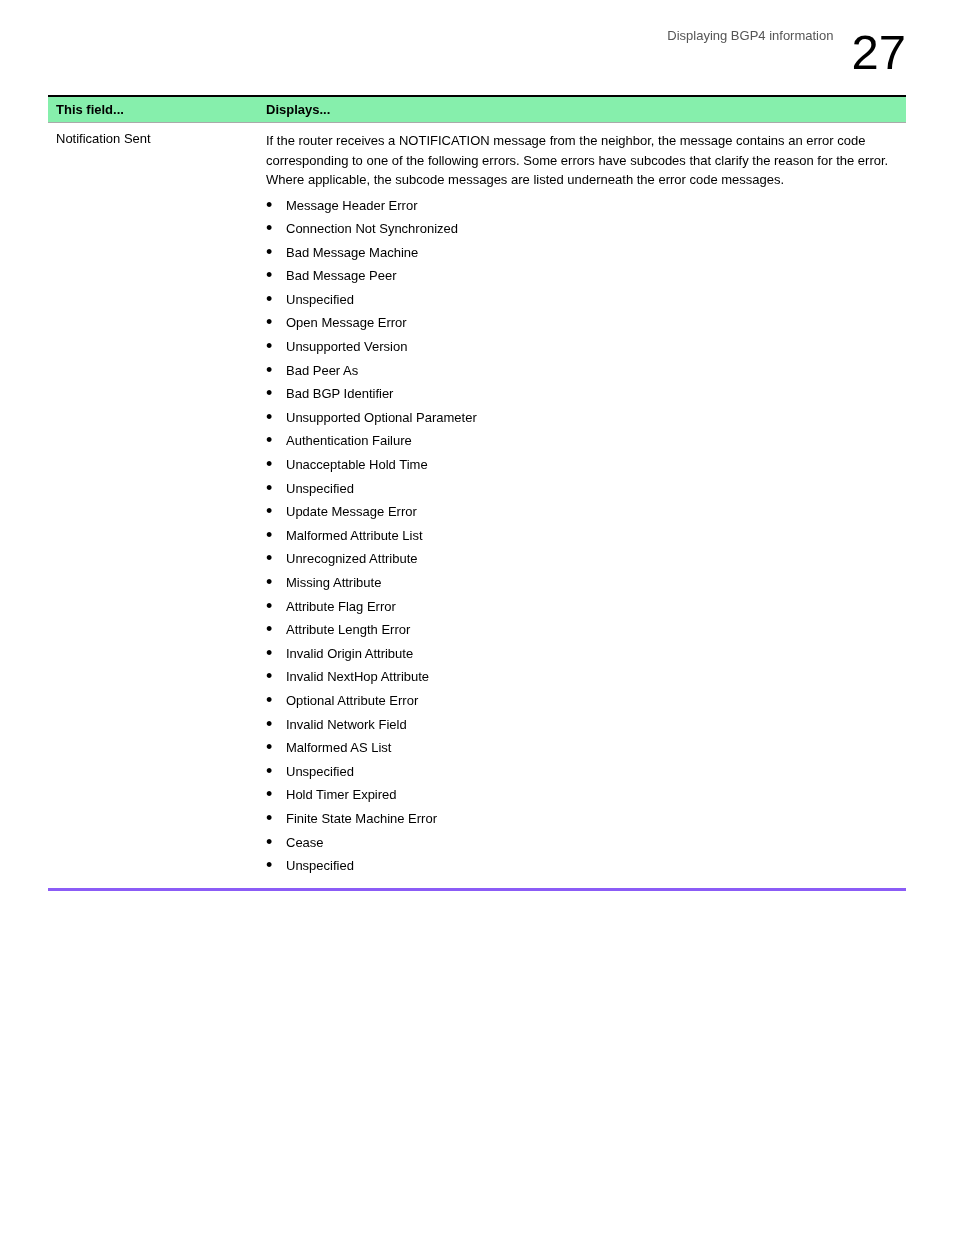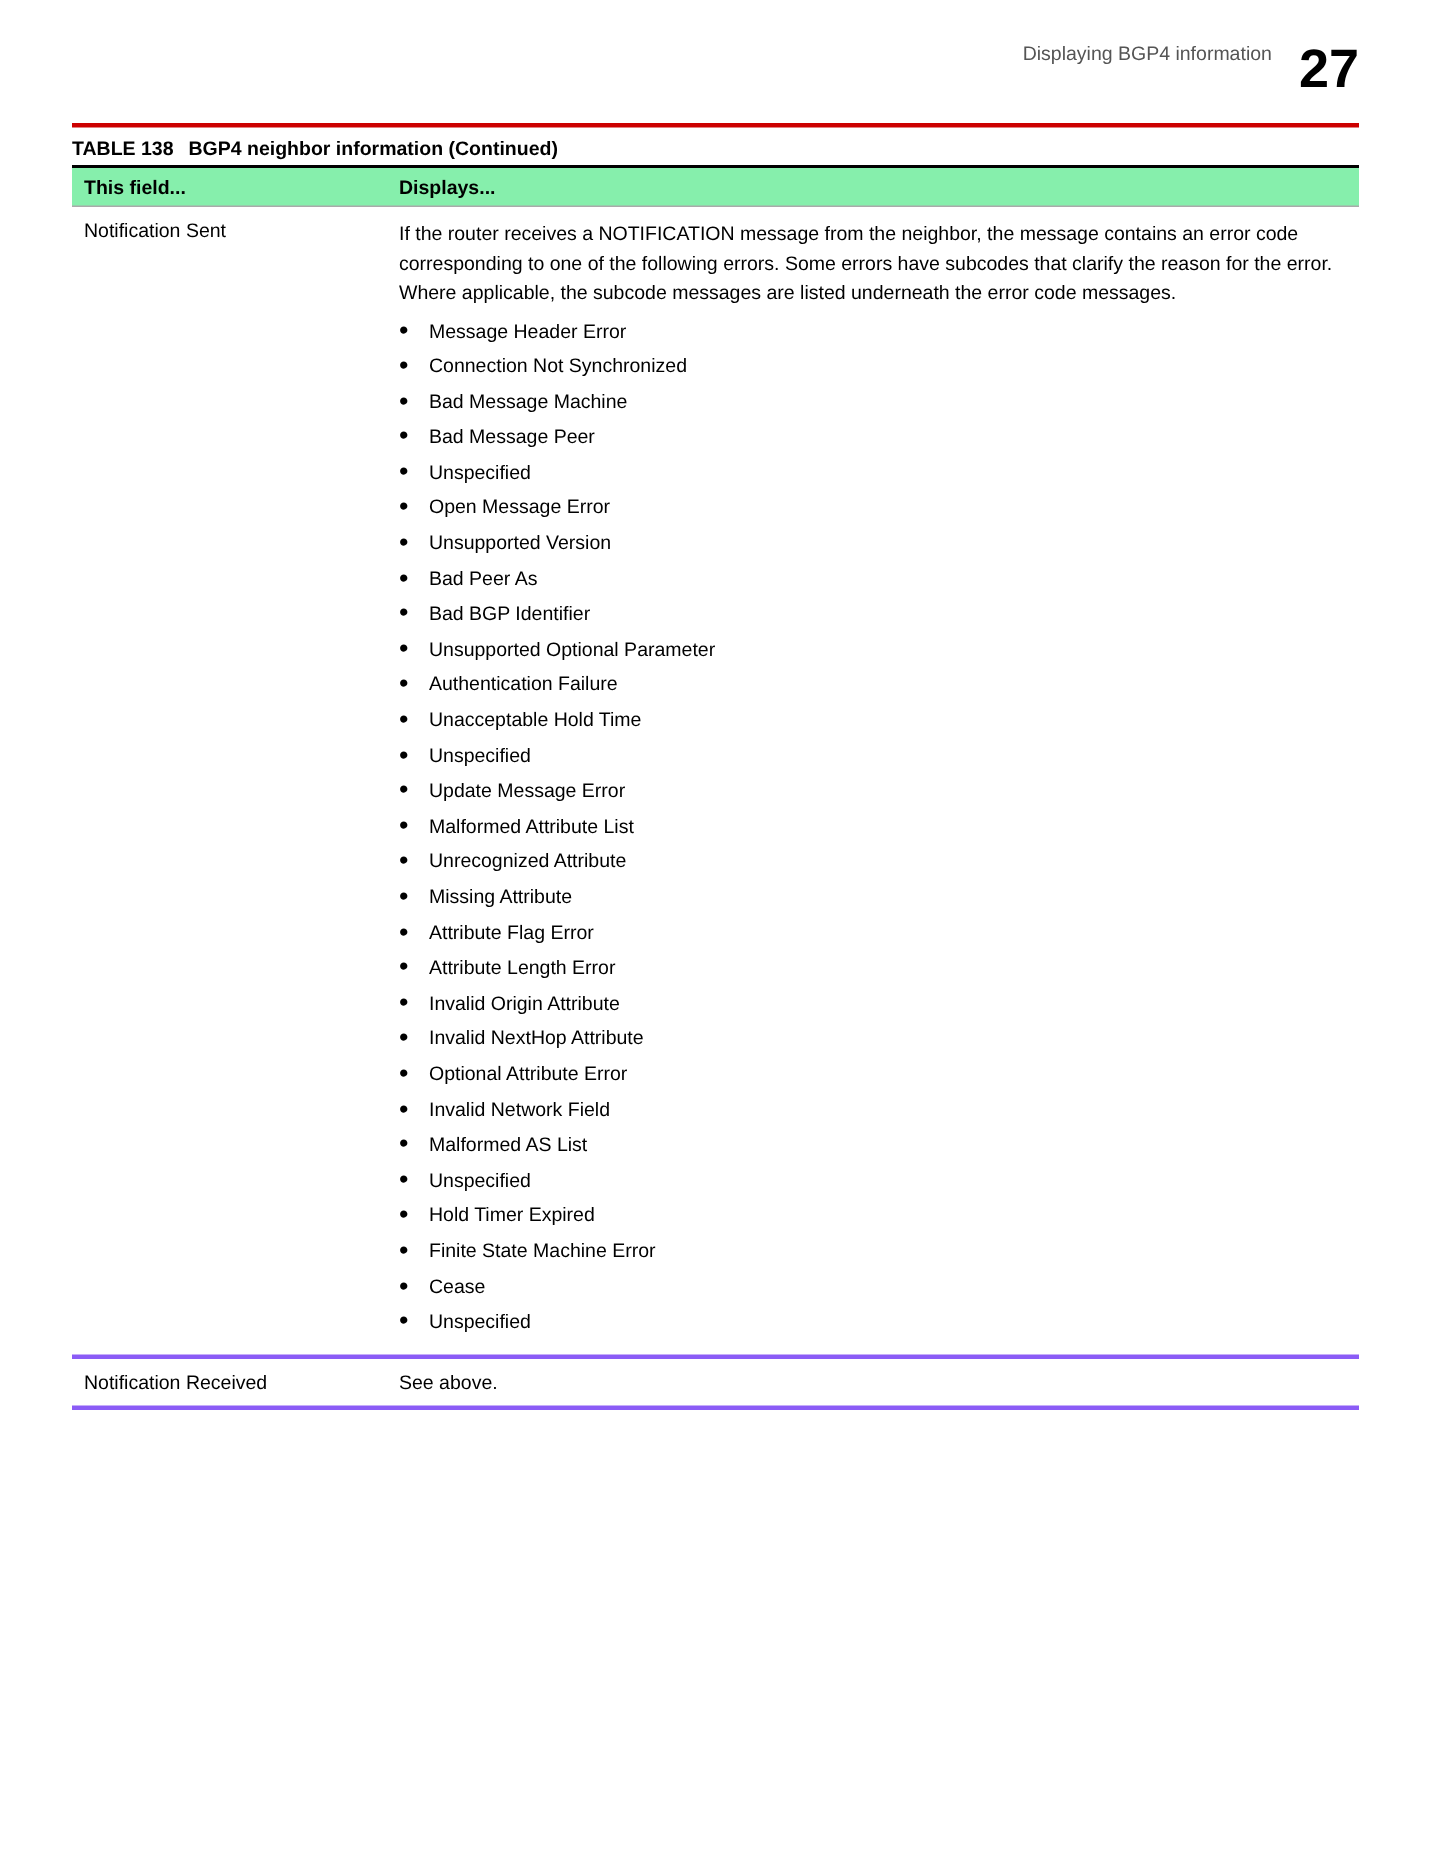--- a/index.html
+++ b/index.html
@@ -21,22 +21,22 @@
       border-bottom: none;
     }
 
     .page-header-text {
       font-size: 13px;
       color: #555;
       margin-right: 18px;
     }
 
     .page-number {
-      font-size: 36px;
-      font-weight: bold;
+      font-size: 49px;
+      font-weight: normal;
       color: #000;
       line-height: 1;
     }
 
     .main-content {
       padding: 0 48px 40px 48px;
     }
 
     .table-title-row {
       display: flex;
@@ -137,24 +137,20 @@
 </head>
 <body>
 
 <div class="page-header">
   <span class="page-header-text">Displaying BGP4 information</span>
   <span class="page-number">27</span>
 </div>
 
 <div class="main-content">
 
-  <div class="table-title-row">
-    <span class="table-label">TABLE 138</span>
-    <span class="table-caption">BGP4 neighbor information  (Continued)</span>
-  </div>
 
   <table class="data-table">
     <thead>
       <tr>
         <th class="field-col">This field...</th>
         <th class="display-col">Displays...</th>
       </tr>
     </thead>
     <tbody id="table-body">
     <tr>
@@ -274,20 +270,16 @@
                 <span class="bullet-dot">•</span>
                 <span>Cease</span>
               </li>
               <li>
                 <span class="bullet-dot">•</span>
                 <span>Unspecified</span>
               </li>
             </ul>
           </td>
         </tr>
-        <tr class="last-row">
-          <td class="field-col">Notification Received</td>
-          <td class="display-col">See above.</td>
-        </tr>
       </tbody>
   </table>
 
 </div>
 
 </body></html>

